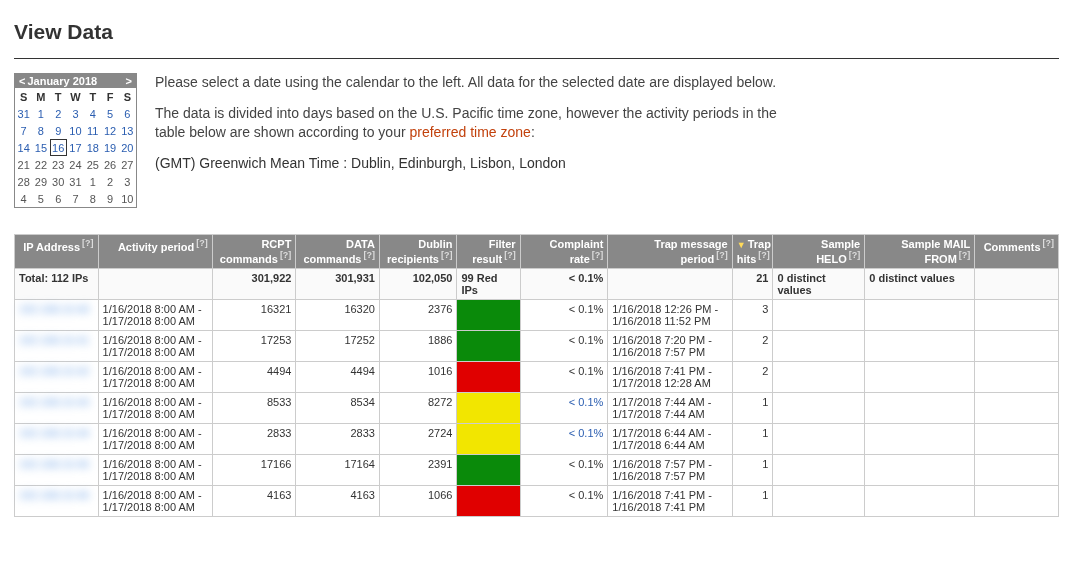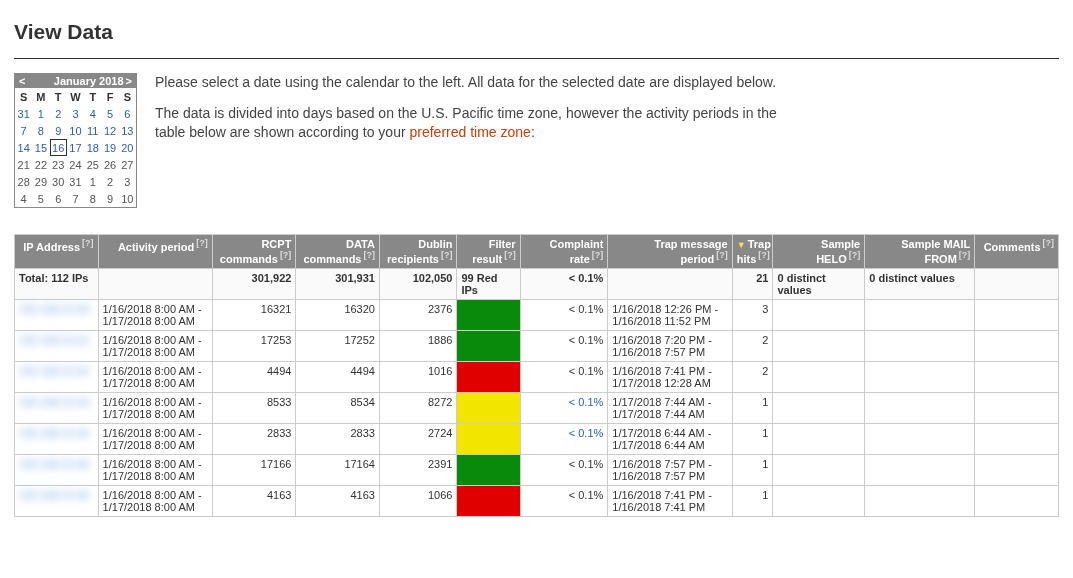--- a/index.html
+++ b/index.html
@@ -38,21 +38,21 @@
   .cal-head {
     display: flex;
     justify-content: space-between;
     align-items: center;
     background: #888;
     color: #fff;
     font-weight: bold;
     padding: 1px 2px;
   }
   .cal-nav { cursor: pointer; padding: 0 2px; }
-  .cal-title { text-align: right; flex: 1; }
+  .cal-title { text-align: left; flex: 1; }
   .cal-row { display: flex; }
   .cal-cell {
     width: 17.5px;
     height: 17px;
     line-height: 17px;
     text-align: center;
     border: 1px solid transparent;
     color: #555;
     font-size: 11px;
     flex: 1;
@@ -196,20 +196,21 @@
         </div>
       </div>
   </div>
 
   <div class="intro">
     <p>Please select a date using the calendar to the left. All data for the selected date are displayed below.</p>
     <p>
       <span>The data is divided into days based on the U.S. Pacific time zone, however the activity periods in the table below are shown according to your </span>
       <a>preferred time zone</a><span>:</span>
     </p>
+    <p class="tz-label">(GMT) Greenwich Mean Time : Dublin, Edinburgh, Lisbon, London</p>
   </div>
 </div>
 
 <table class="data">
   <colgroup>
     <col class="c-ip">
       <col class="c-act">
       <col class="c-rcpt">
       <col class="c-data">
       <col class="c-msg">

